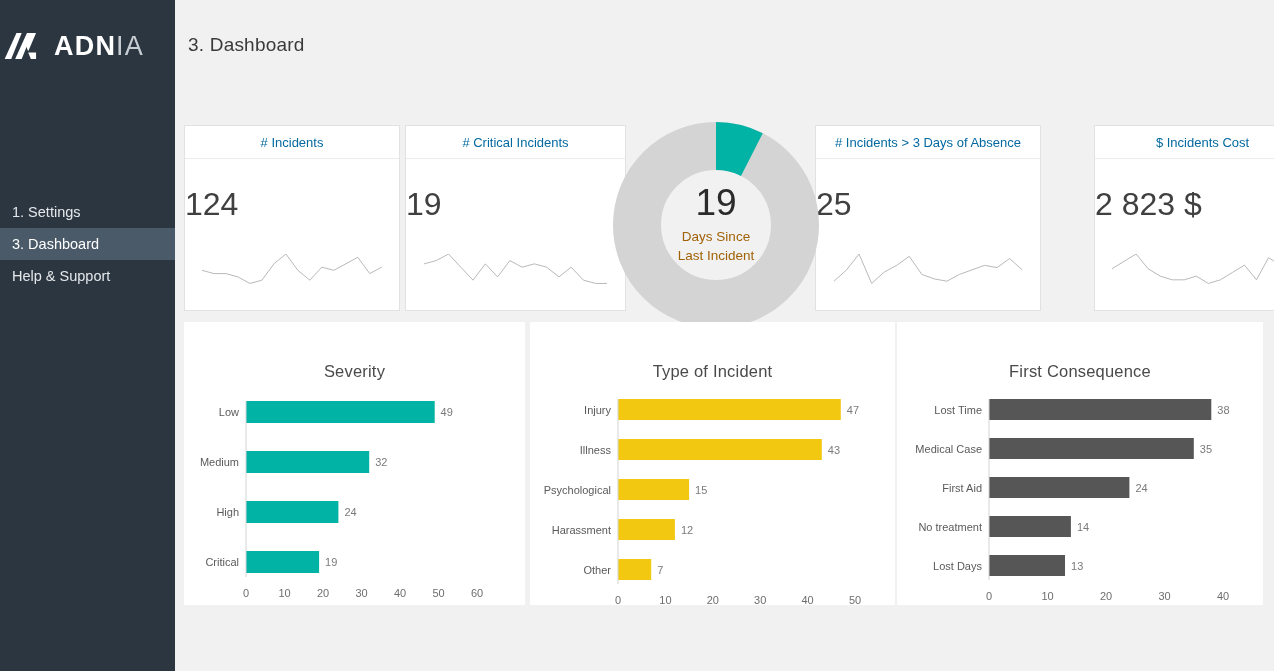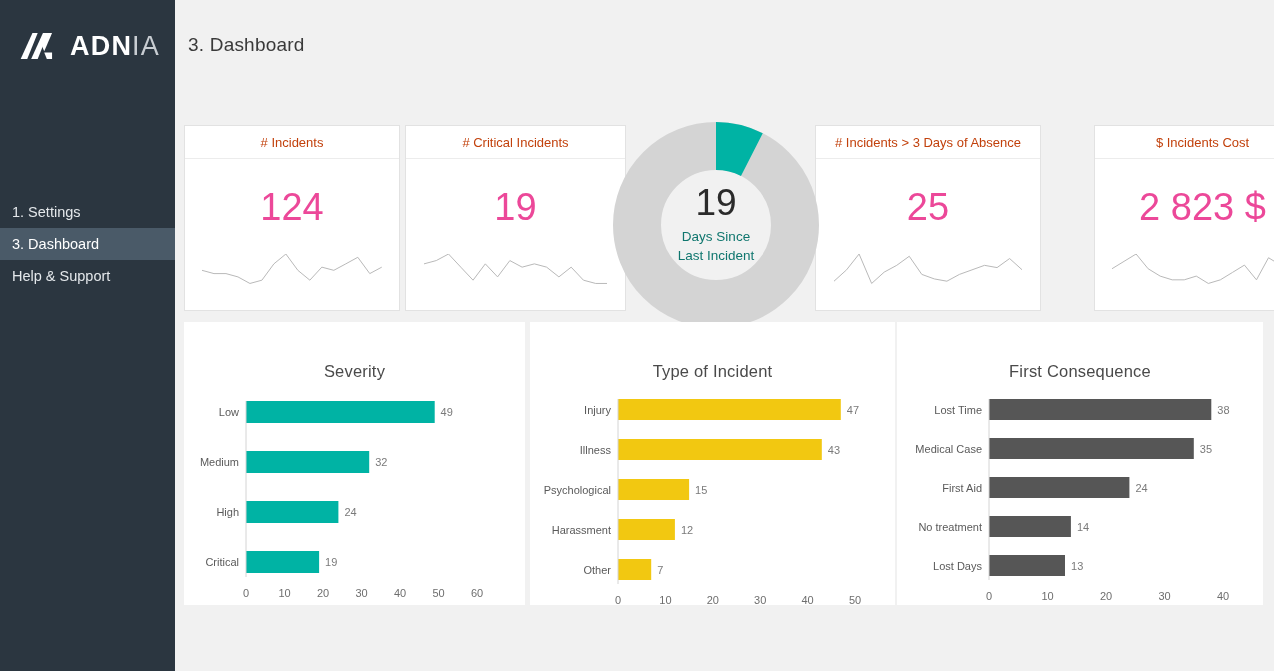--- a/index.html
+++ b/index.html
@@ -25,21 +25,21 @@
     left: 0; top: 0;
     width: 175px;
     height: 671px;
     background: #2b3640;
   }
 
   #brand {
     display: flex;
     align-items: center;
     height: 92px;
-    padding-left: 18px;
+    padding-left: 2px;
   }
   #brand-mark { width: 42px; height: 34px; flex: none; }
   #brand-text {
     margin-left: 10px;
     font-size: 27px;
     letter-spacing: 1.2px;
     color: #ffffff;
     font-weight: 600;
   }
   #brand-text .dim { color: #c8cdd2; font-weight: 400; }
@@ -85,29 +85,28 @@
   .kpi-card.k0 { left: 0;    width: 216px; }
   .kpi-card.k1 { left: 221px; width: 221px; }
   .kpi-card.k2 { left: 631px; width: 226px; }
   .kpi-card.k3 { left: 910px; width: 217px; }
 
   .kpi-title {
     height: 33px;
     line-height: 33px;
     text-align: center;
     font-size: 13px;
-    color: #c2410c;
+    color: #0369a1;
     border-bottom: 1px solid #ececec;
     white-space: nowrap;
     overflow: hidden;
   }
   .kpi-value {
-    text-align: center;
-    font-size: 38px;
-    color: #ec4899;
+    font-size: 32px;
+    color: #404040;
     font-weight: 400;
     margin-top: 27px;
     white-space: nowrap;
   }
   .kpi-spark {
     position: absolute;
     left: 8%;
     bottom: 22px;
     width: 84%;
     height: 34px;
@@ -133,21 +132,21 @@
     justify-content: center;
   }
   #donut-number {
     font-size: 37px;
     color: #2b2b2b;
     line-height: 1;
     margin-bottom: 7px;
   }
   .donut-label {
     font-size: 13.5px;
-    color: #0f766e;
+    color: #a16207;
     line-height: 1.38;
   }
 
   
   #charts-row {
     position: absolute;
     left: 184px;
     top: 322px;
     width: 1079px;
     height: 283px;

